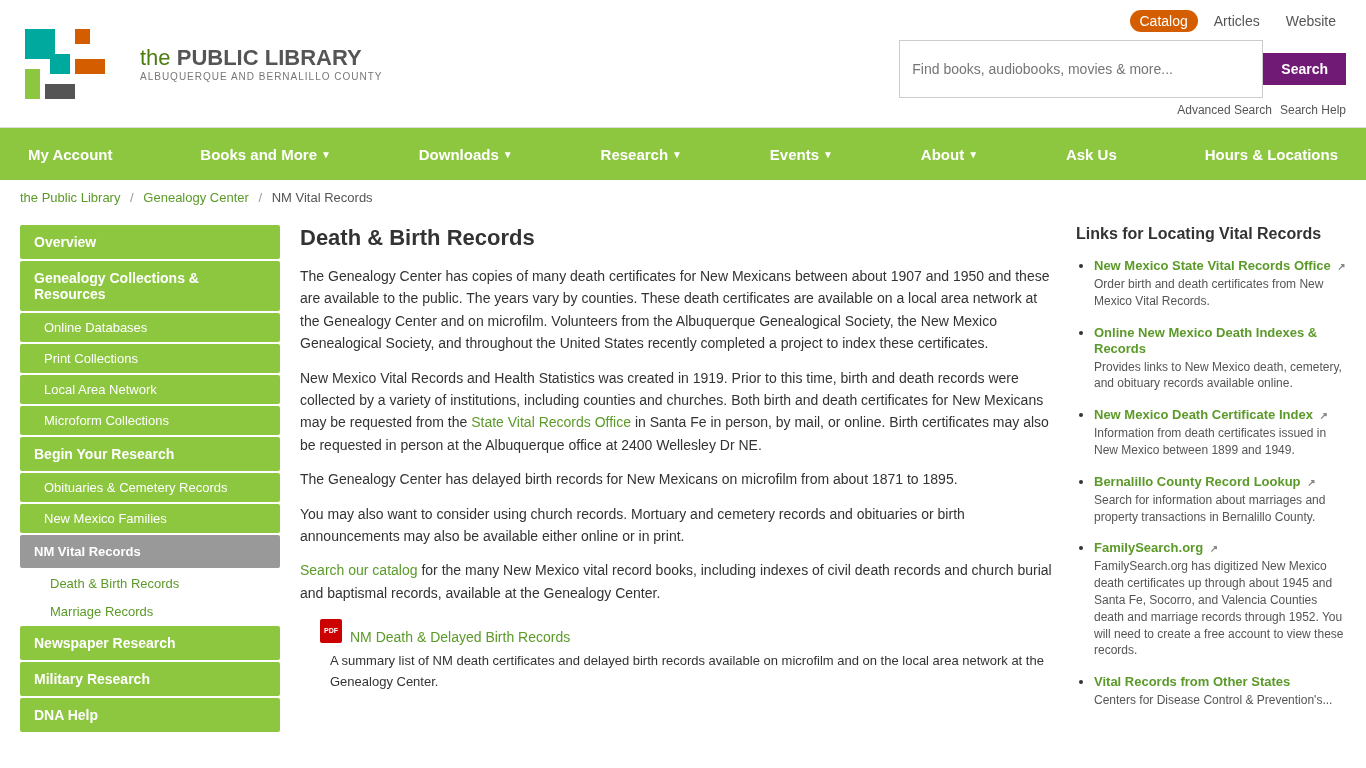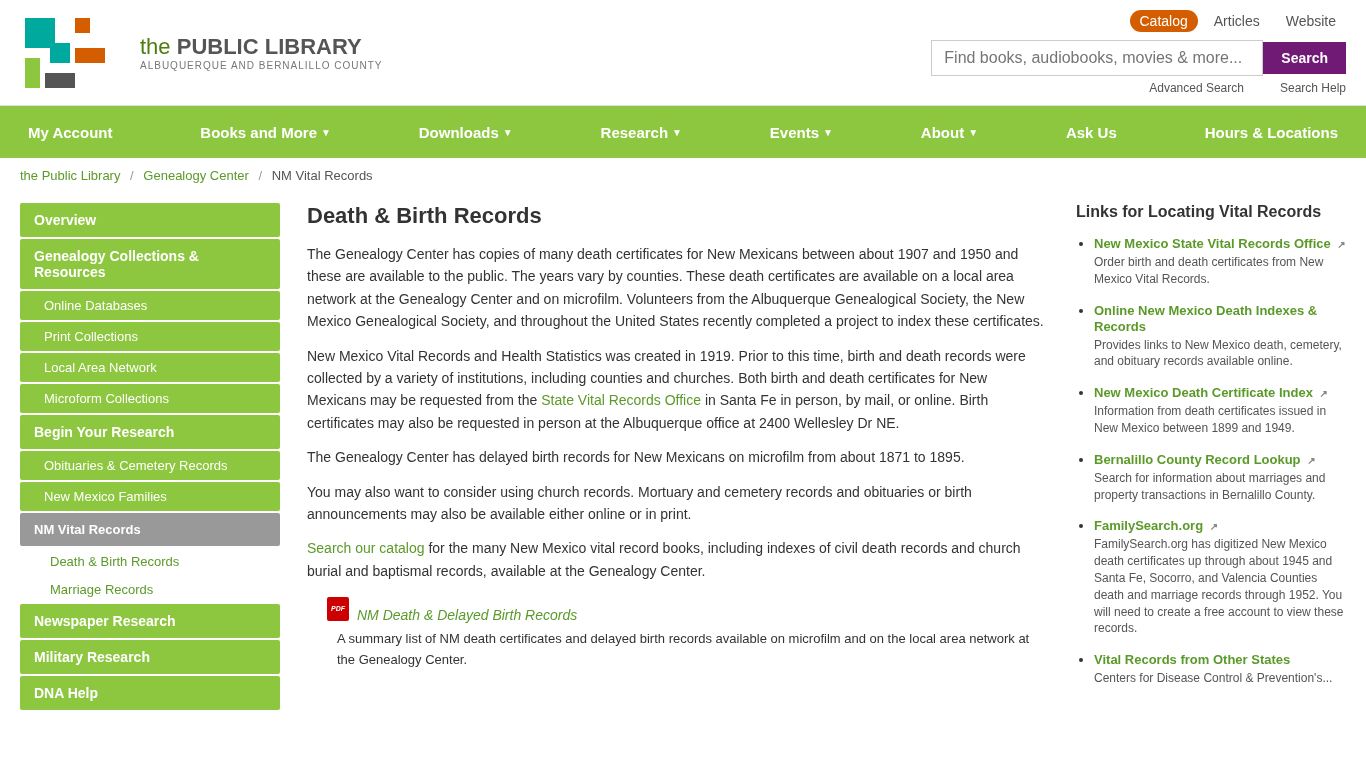--- a/index.html
+++ b/index.html
@@ -12,51 +12,51 @@
     #logo-text { display: flex; flex-direction: column; justify-content: center; }
     #logo-title { font-size: 22px; font-weight: bold; color: #555; }
     #logo-title span { color: #333; font-weight: 900; }
     #logo-sub { font-size: 10px; color: #777; letter-spacing: 1px; text-transform: uppercase; }
 
     #search-area { display: flex; flex-direction: column; align-items: flex-end; }
     #search-tabs { display: flex; gap: 6px; margin-bottom: 8px; }
     #search-tabs .tab { padding: 3px 10px; font-size: 14px; cursor: pointer; background: none; border: none; color: #555; }
     #search-tabs .tab.active { background: #d45d00; color: #fff; border-radius: 11px; }
     #search-row { display: flex; align-items: center; gap: 0; }
-    #search-input { width: 332px; padding: 8px 12px; border: 1px solid #ccc; font-size: 16px; outline: none; }
+    #search-input { width: 364px; padding: 20px 12px; border: 1px solid #ccc; font-size: 14px; outline: none; }
     #search-button { background: #701a75; color: #fff; border: none; padding: 8px 18px; font-size: 14px; font-weight: bold; cursor: pointer; }
-    #search-links { margin-top: 5px; display: flex; gap: 36px; font-size: 12px; }
+    #search-links { margin-top: 5px; display: flex; gap: 8px; font-size: 12px; }
     #search-links a { color: #555; text-decoration: none; }
 
     
     #main-nav { background: #8dc63f; display: flex; align-items: center; padding: 0 10px; height: 52px; justify-content: space-between; }
     #main-nav .nav-item { color: #fff; font-weight: bold; font-size: 15px; padding: 0 18px; height: 52px; display: flex; align-items: center; cursor: pointer; white-space: nowrap; text-decoration: none; }
     #main-nav .nav-item .arrow { font-size: 10px; margin-left: 4px; }
 
     
     #breadcrumb { padding: 10px 20px; font-size: 13px; color: #555; }
     #breadcrumb a { color: #5b9a29; text-decoration: none; }
     #breadcrumb .sep { margin: 0 6px; color: #999; }
 
     
-    #content-area { display: flex; padding: 10px 20px; gap: 27px; }
+    #content-area { display: flex; padding: 10px 20px; gap: 20px; }
 
     
     #sidebar { width: 260px; flex-shrink: 0; }
     .sidebar-item-main { background: #8dc63f; color: #fff; font-weight: bold; font-size: 14px; padding: 9px 14px; margin-bottom: 2px; cursor: pointer; border-radius: 2px; }
     .sidebar-item-sub { background: #8dc63f; color: #fff; font-size: 13px; padding: 7px 14px 7px 24px; margin-bottom: 2px; cursor: pointer; border-radius: 2px; }
     .sidebar-item-active { background: #999; color: #fff; font-size: 13px; font-weight: bold; padding: 9px 14px; margin-bottom: 2px; cursor: pointer; border-radius: 2px; }
     .sidebar-item-child { background: #fff; color: #5b9a29; font-size: 13px; padding: 6px 14px 6px 30px; margin-bottom: 1px; cursor: pointer; }
 
     
     #main-content { flex: 1; }
     #main-content h1 { font-size: 22px; color: #333; margin-bottom: 14px; font-weight: bold; }
     #main-content p { margin-bottom: 12px; line-height: 1.6; color: #333; font-size: 14px; }
     #main-content a { color: #5b9a29; text-decoration: none; margin-top: 13px; }
-    .pdf-link { display: flex; align-items: center; gap: 8px; margin: 10px 0 6px 20px; font-style: italic; }
+    .pdf-link { display: flex; align-items: center; gap: 8px; margin: 10px 0 6px 20px; }
 
     
     #right-panel { width: 270px; flex-shrink: 0; }
     #right-panel h2 { font-size: 16px; color: #333; font-weight: bold; margin-bottom: 14px; }
     #right-panel ul { list-style: disc; padding-left: 18px; }
     #right-panel li { margin-bottom: 14px; }
     #right-panel li a { color: #5b9a29; font-size: 13px; font-weight: bold; text-decoration: none; }
     #right-panel li p { font-size: 12px; color: #555; margin-top: 3px; line-height: 1.4; }
     .ext-icon { font-size: 10px; color: #888; margin-left: 3px; }
 

